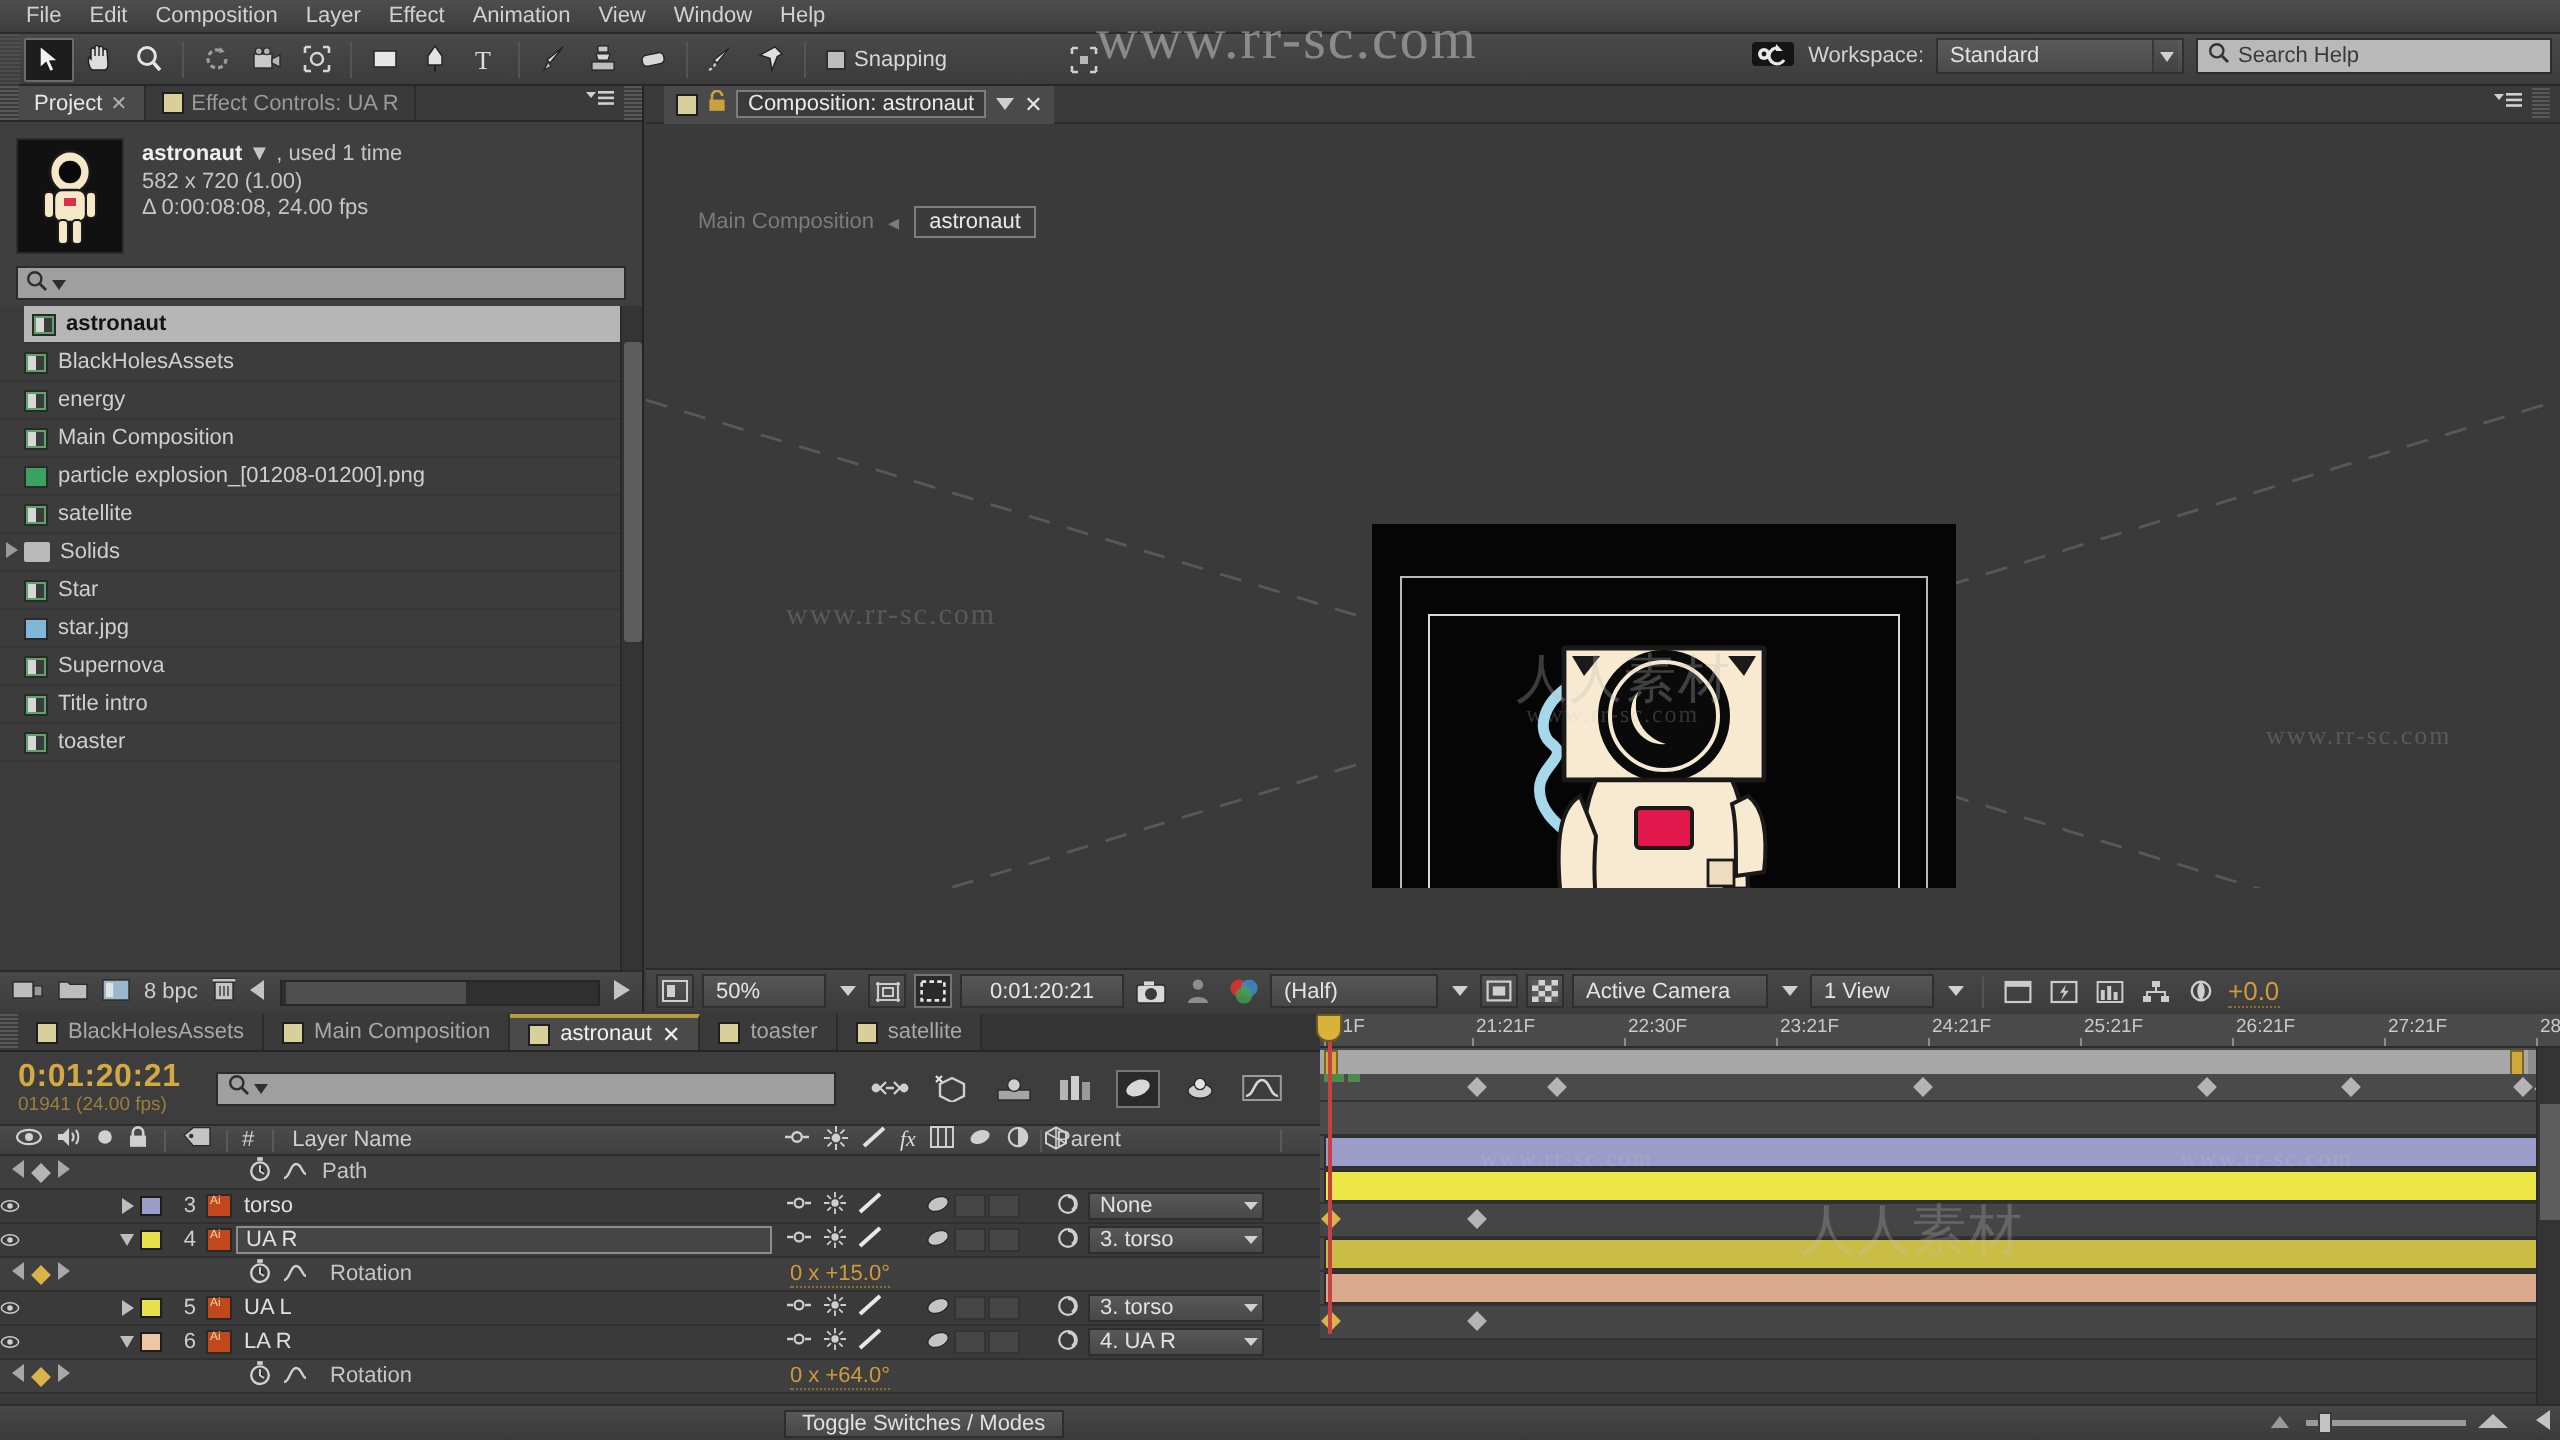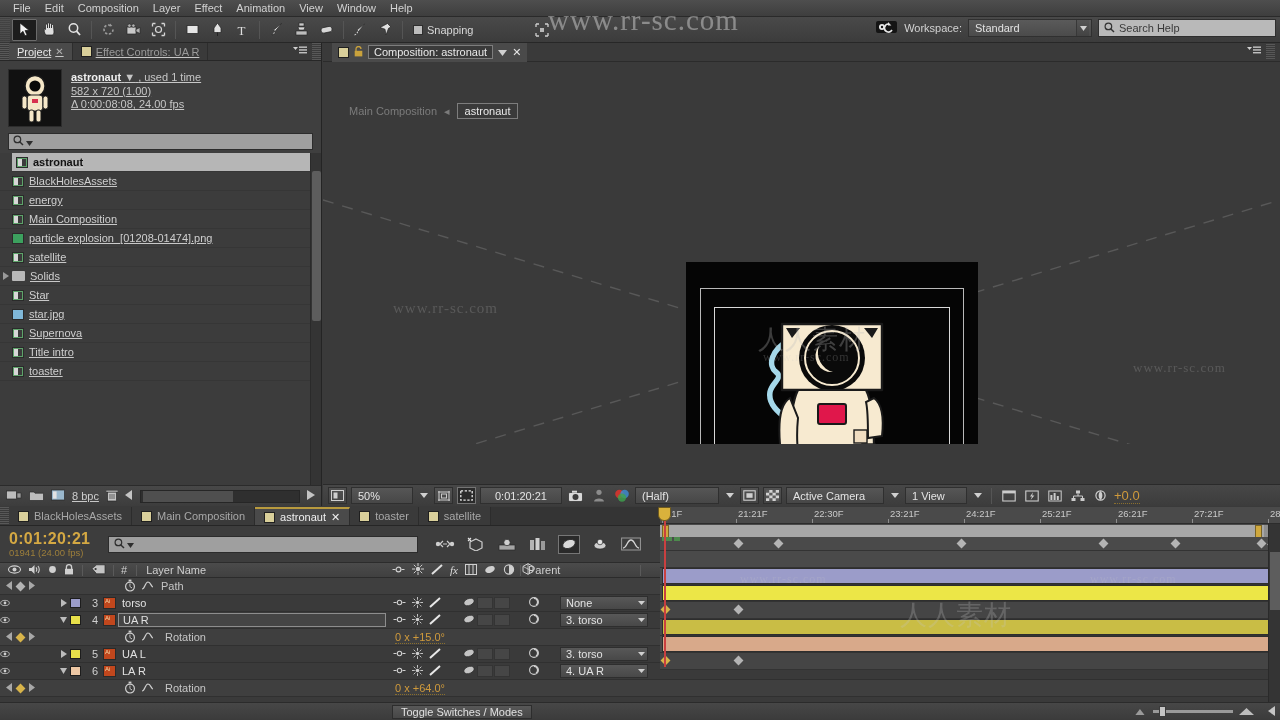--- a/index.html
+++ b/index.html
@@ -71,21 +71,21 @@
   }
   .ptab.active { background:#4a4a4a; color:#e8e8e8; }
   .ptab .x { font-size:10px; color:#b0b0b0; }
   .pgrip { width:9px; background:repeating-linear-gradient(to bottom,#585858 0 1px,#3a3a3a 1px 2px); }
   .pmenu { margin-left:auto; display:flex; align-items:center; padding:0 5px; gap:5px;}
 
   
   .project {
     position:absolute; left:0; top:43px; width:322px; height:463px;
     background:#3f3f3f; border-right:1px solid #242424;
-    display:flex; flex-direction:column;text-decoration:underline;
+    display:flex; flex-direction:column;
   }
   .proj-head { display:flex; padding:8px 6px 4px 8px; gap:9px; height:68px; }
   .thumb {
     width:54px; height:58px; background:#111; border:1px solid #2c2c2c;
     display:flex; align-items:center; justify-content:center;
   }
   .proj-meta { font-size:11px; line-height:13.5px; color:#c6c6c6; padding-top:2px;}
   .proj-meta .nm { color:#f0f0f0; font-weight:bold; }
   .proj-search {
     margin:4px 8px 3px 8px; height:17px; background:#9f9f9f; border:1px solid #2c2c2c;
@@ -177,21 +177,21 @@
   .ai-ico { width:13px; height:12px; background:#c1471d; border:1px solid #2a2a2a; flex:none; position:relative;}
   .ai-ico:after{content:'Ai'; position:absolute; left:1px; top:0px; font-size:6px; color:#f3d9a8; font-family:"Liberation Sans",sans-serif;}
   .lname { color:#e0e0e0; padding-left:6px; }
   .lname.boxed { border:1px solid #8d8d8d; background:#454545; padding:0 4px; height:14px;
                  display:flex; align-items:center; width:268px; margin-left:2px;}
   .propname { color:#c6c6c6; padding-left:6px;}
   .propval { color:#cf9a3c; font-size:11px; position:absolute; left:395px; border-bottom:1px dotted #8a6f2e;}
   .switches { position:absolute; left:393px; display:flex; align-items:center; gap:6px;}
   .modecol { position:absolute; left:462px; display:flex; align-items:center; gap:1px;}
   .mbox { width:16px; height:12px; background:#464646; border:1px solid #343434;}
-  .parent-sel { position:absolute; left:528px; display:flex; align-items:center; gap:20px;}
+  .parent-sel { position:absolute; left:528px; display:flex; align-items:center; gap:4px;}
   .psel { width:88px; height:14px; background:linear-gradient(#585858,#484848); border:1px solid #2e2e2e;
           display:flex; align-items:center; justify-content:space-between; padding-left:5px; color:#e2e2e2; font-size:11px;}
   .psel .pa { width:11px; height:12px; display:flex; align-items:center; justify-content:center;}
   .kf-nav { display:flex; align-items:center; gap:4px; padding-left:6px; width:54px; flex:none;}
   .diamond { width:7px; height:7px; background:#b4b4b4; transform:rotate(45deg); }
   .diamond.on { background:#d8b44a; }
 
   
   .tgraph { position:absolute; left:660px; top:0; right:0; bottom:0; }
   .ruler { height:17px; background:#4a4a4a; border-bottom:1px solid #2c2c2c; position:relative;}
@@ -449,21 +449,21 @@
     <span>energy</span>
   </div>
   <div class="prow">
 
     <span class="ico-comp"></span>
     <span>Main Composition</span>
   </div>
   <div class="prow">
 
     <span class="ico-png"></span>
-    <span>particle explosion_[01208-01474].png</span>
+    <span>particle explosion_[01208-01200].png</span>
   </div>
   <div class="prow">
 
     <span class="ico-comp"></span>
     <span>satellite</span>
   </div>
   <div class="prow">
     <span class="disc"><svg width="7" height="8">
                 <path d="M0,0 L0,8 L6,4 Z" fill="#9a9a9a"></path>
               </svg></span>

